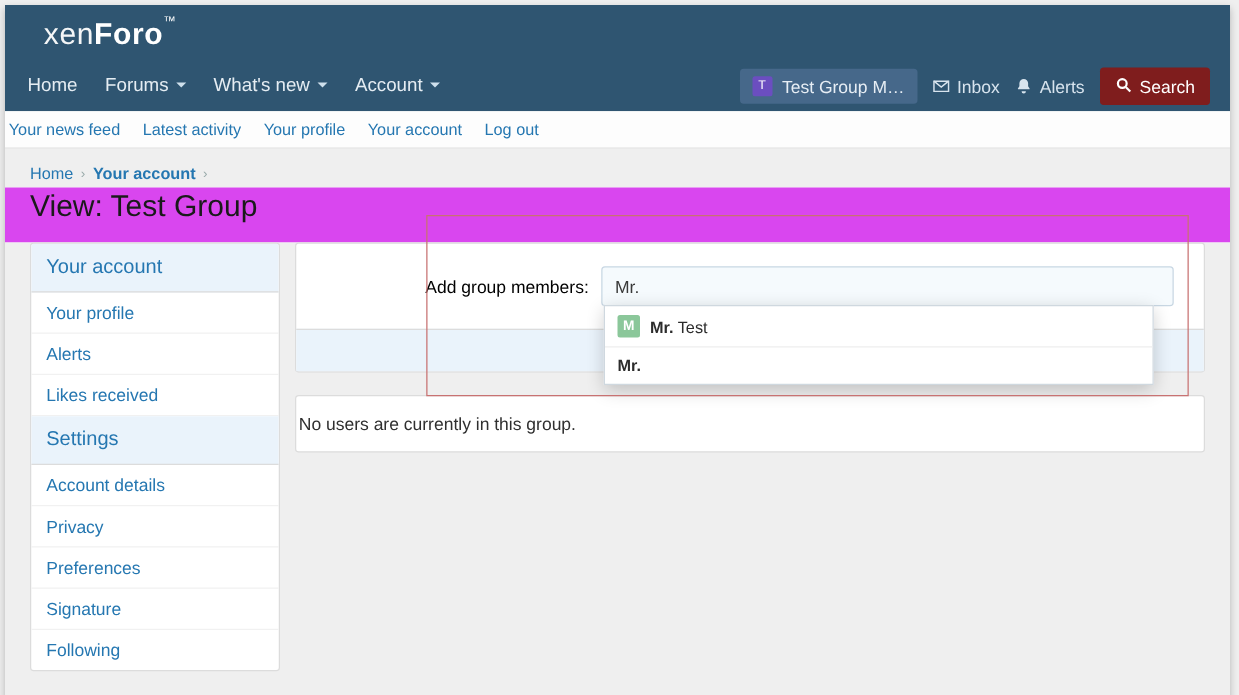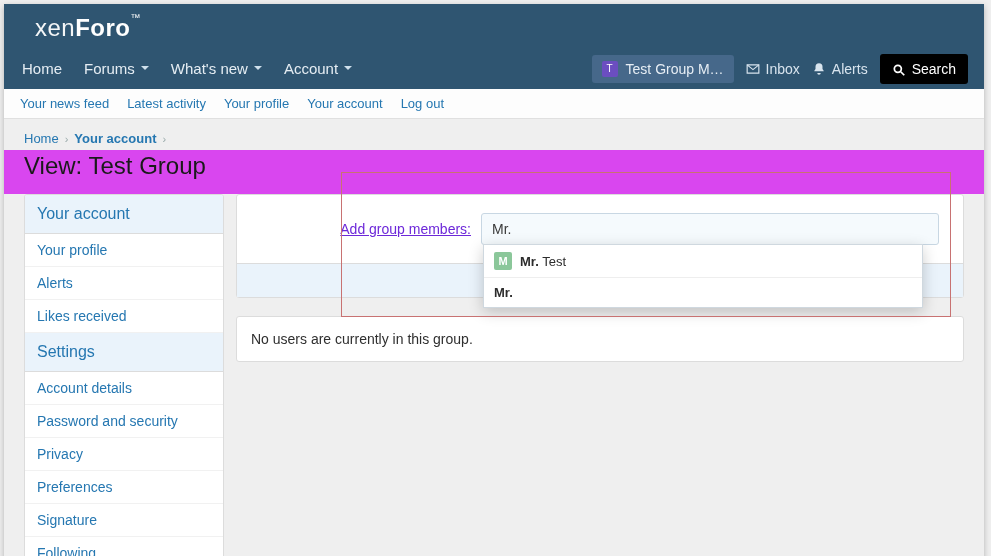--- a/index.html
+++ b/index.html
@@ -58,34 +58,34 @@
     color: #e7eef5;
   }
   .avatar-sm {
     width: 16px; height: 16px;
     background: #6b4ec0;
     color: #fff; font-size: 10px; line-height: 16px; text-align: center;
     border-radius: 2px;
   }
   .navicon-link { color: #d8e4ee; display: flex; align-items: center; gap: 6px; cursor: pointer; font-size: 14px; justify-content: space-between; }
   .searchbtn {
-    background: #000000;
+    background: #7f1d1d;
     color: #fff;
     padding: 7px 12px;
     border-radius: 3px;
-    display: flex; align-items: flex-end; gap: 6px;
+    display: flex; align-items: flex-start; gap: 6px;
     cursor: pointer;
   }
   .icon { width: 14px; height: 14px; display: inline-block; }
 
   
   .subnav {
     background: #fdfdfd;
     border-bottom: 1px solid #e0e0e0;
-    padding: 7px 16px;
+    padding: 7px 3px;
     font-size: 13px;
     display: flex; gap: 18px;
   }
   .subnav a { color: #2577b1; text-decoration: none; cursor: pointer; }
 
   
   .bc {
     padding: 12px 20px 4px 20px;
     background: #efefef;
     font-size: 13px;
@@ -140,23 +140,22 @@
   .formrow {
     display: flex;
     align-items: center;
     padding: 18px 24px;
     gap: 10px;
   }
   .formlabel {
     width: 210px;
     flex: 0 0 210px;
     text-align: right;
-    color: #6d28d9;
-    font-size: 14px;
-    text-decoration: underline;
+    color: #000000;
+    font-size: 14px;
   }
   .text-input {
     flex: 1;
     border: 1px solid #c8d7e3;
     background: #f5fafd;
     padding: 7px 10px;
     font-size: 14px;
     border-radius: 3px;
     outline: none;
     color: #3a3a3a;
@@ -166,21 +165,21 @@
     background: #eaf3fb;
     padding: 12px;
     border-top: 1px solid #dcdcdc;
     height: 34px;
   }
 
   .empty {
     background: #fff;
     border: 1px solid #dcdcdc;
     border-radius: 3px;
-    padding: 14px 14px;
+    padding: 14px 2px;
     color: #2f2f2f;
     margin-top: 18px;
     font-size: 14px;
   }
 
   .autocomplete {
     position: absolute;
     left: 247px;
     top: 50px;
     width: 440px;
@@ -291,21 +290,20 @@
   <div class="cols">
 
     <div class="side">
       <div class="sidebox">
         <div class="sidehead">Your account</div>
         <div class="sideitem">Your profile</div>
         <div class="sideitem">Alerts</div>
         <div class="sideitem">Likes received</div>
         <div class="sidehead">Settings</div>
         <div class="sideitem">Account details</div>
-        <div class="sideitem">Password and security</div>
         <div class="sideitem">Privacy</div>
         <div class="sideitem">Preferences</div>
         <div class="sideitem">Signature</div>
         <div class="sideitem">Following</div>
 
       </div>
 
     </div>
 
     <div class="main">

